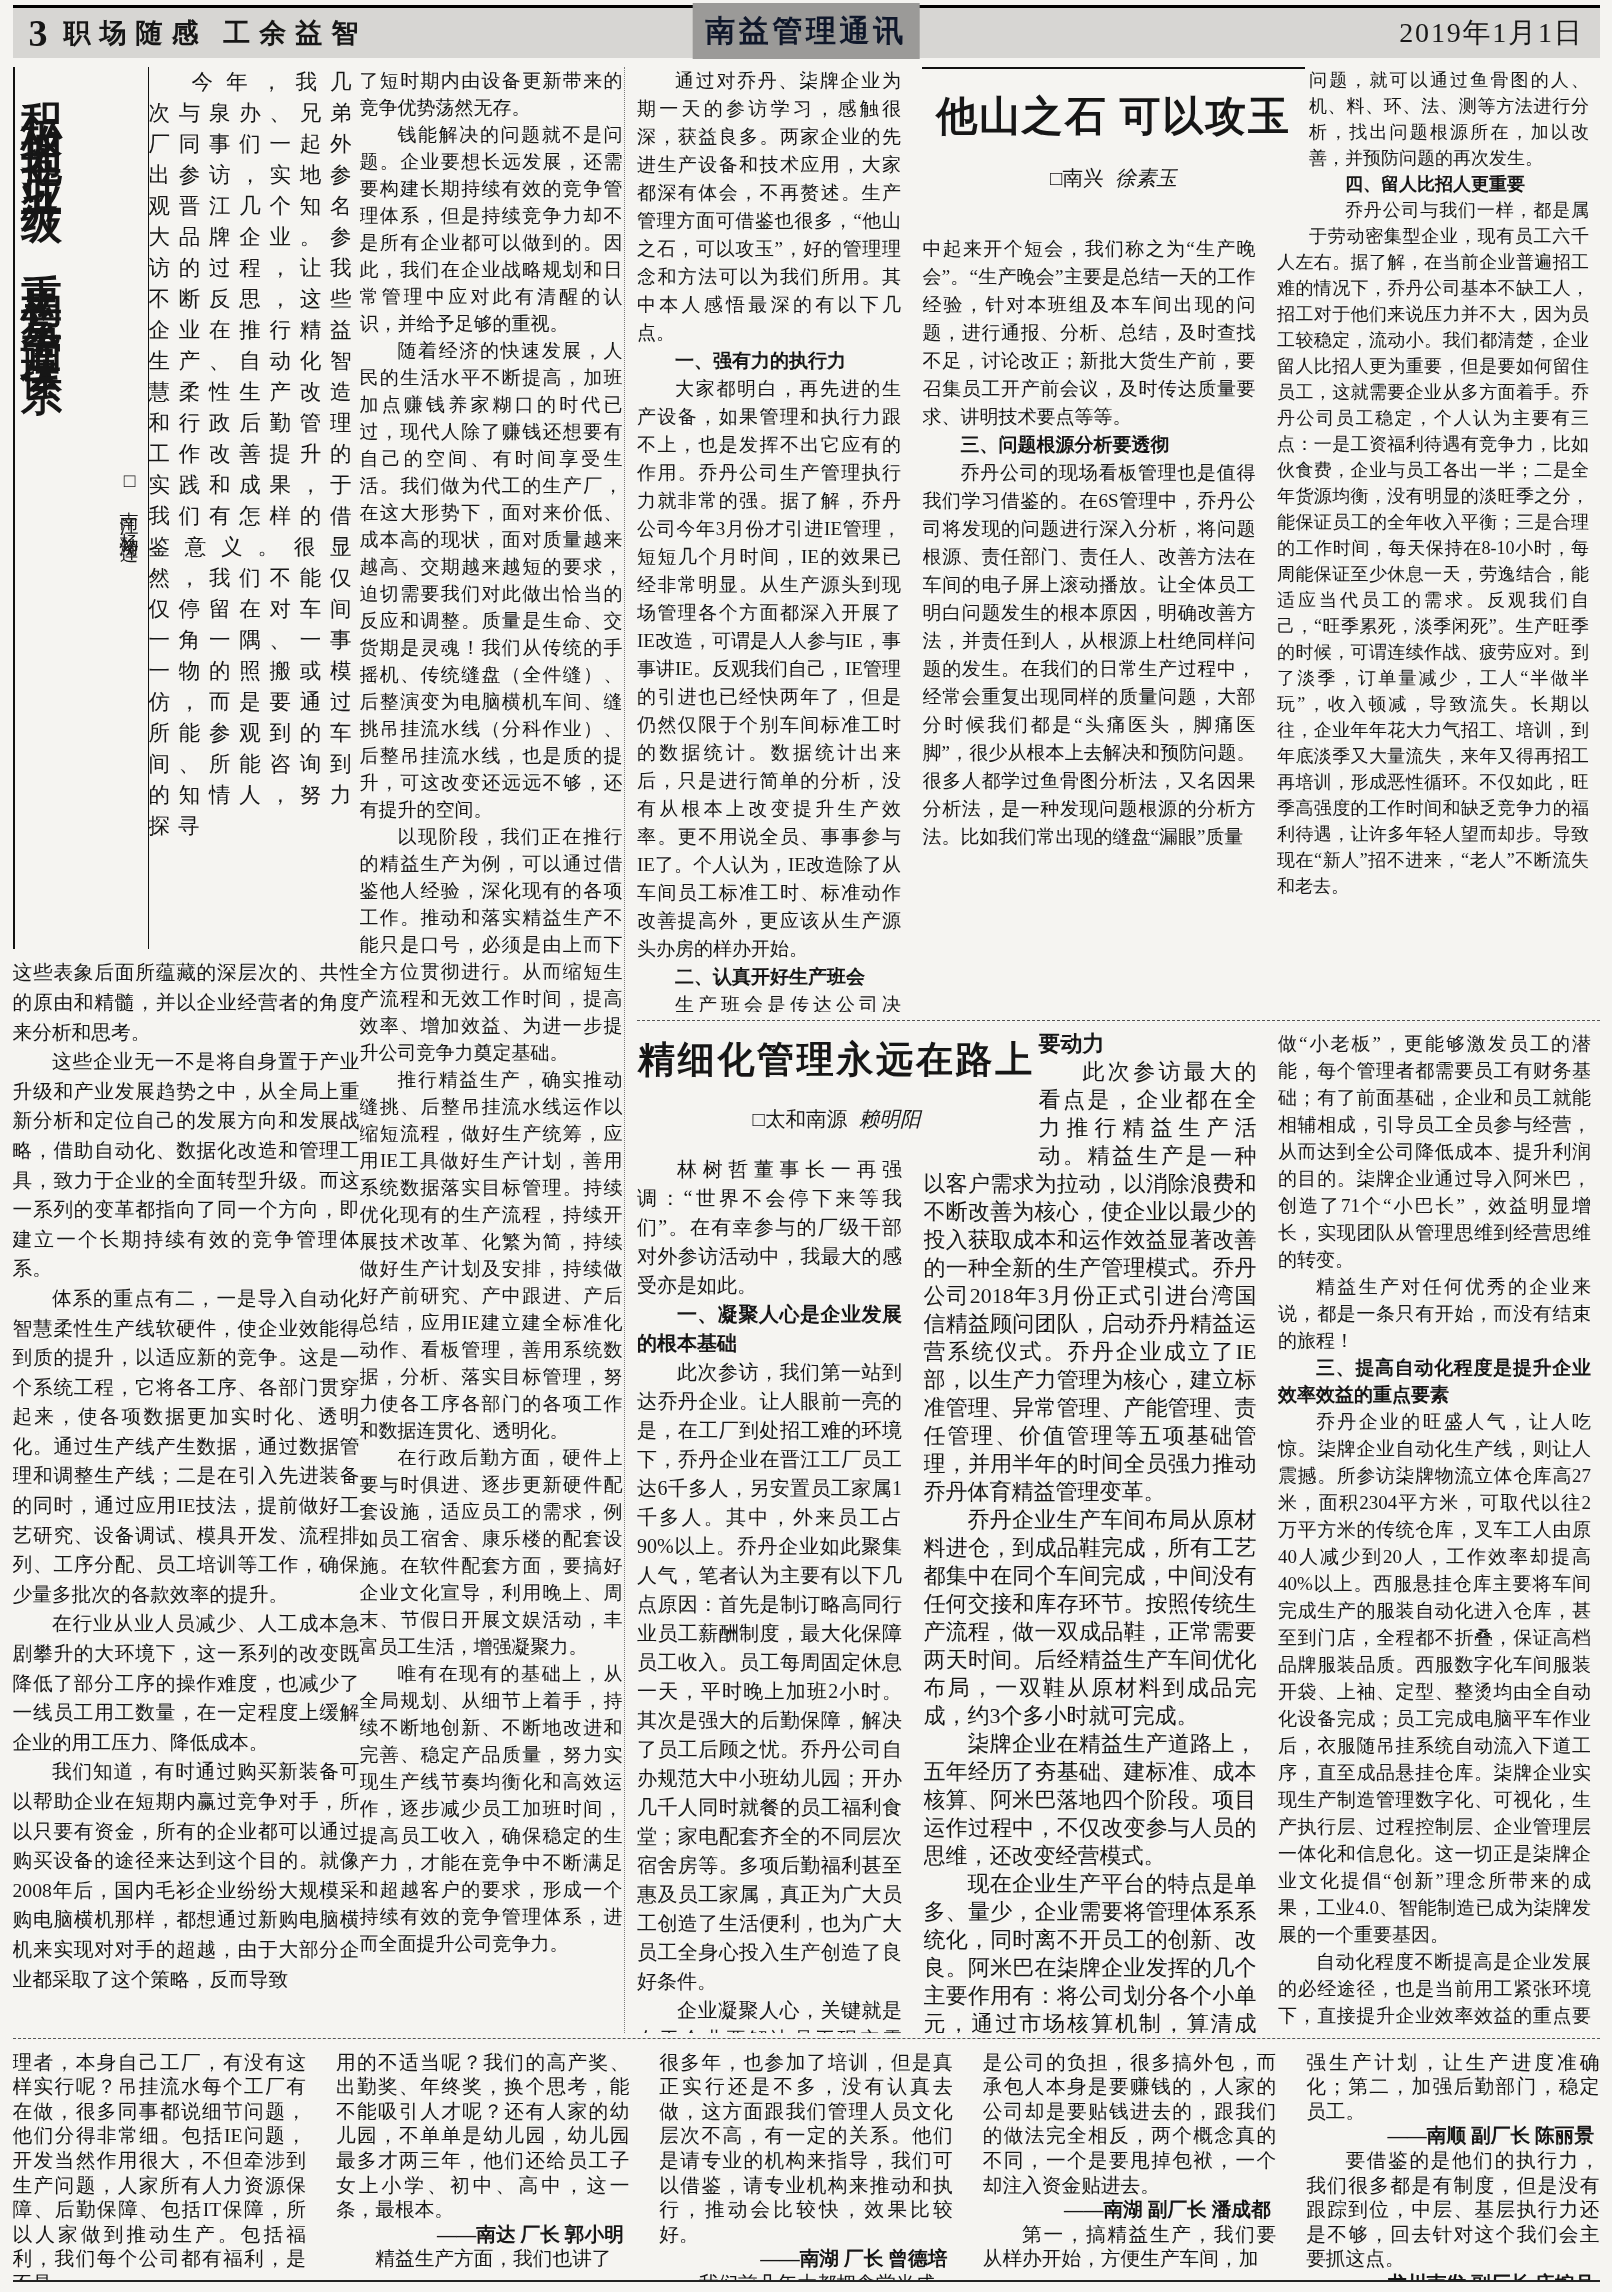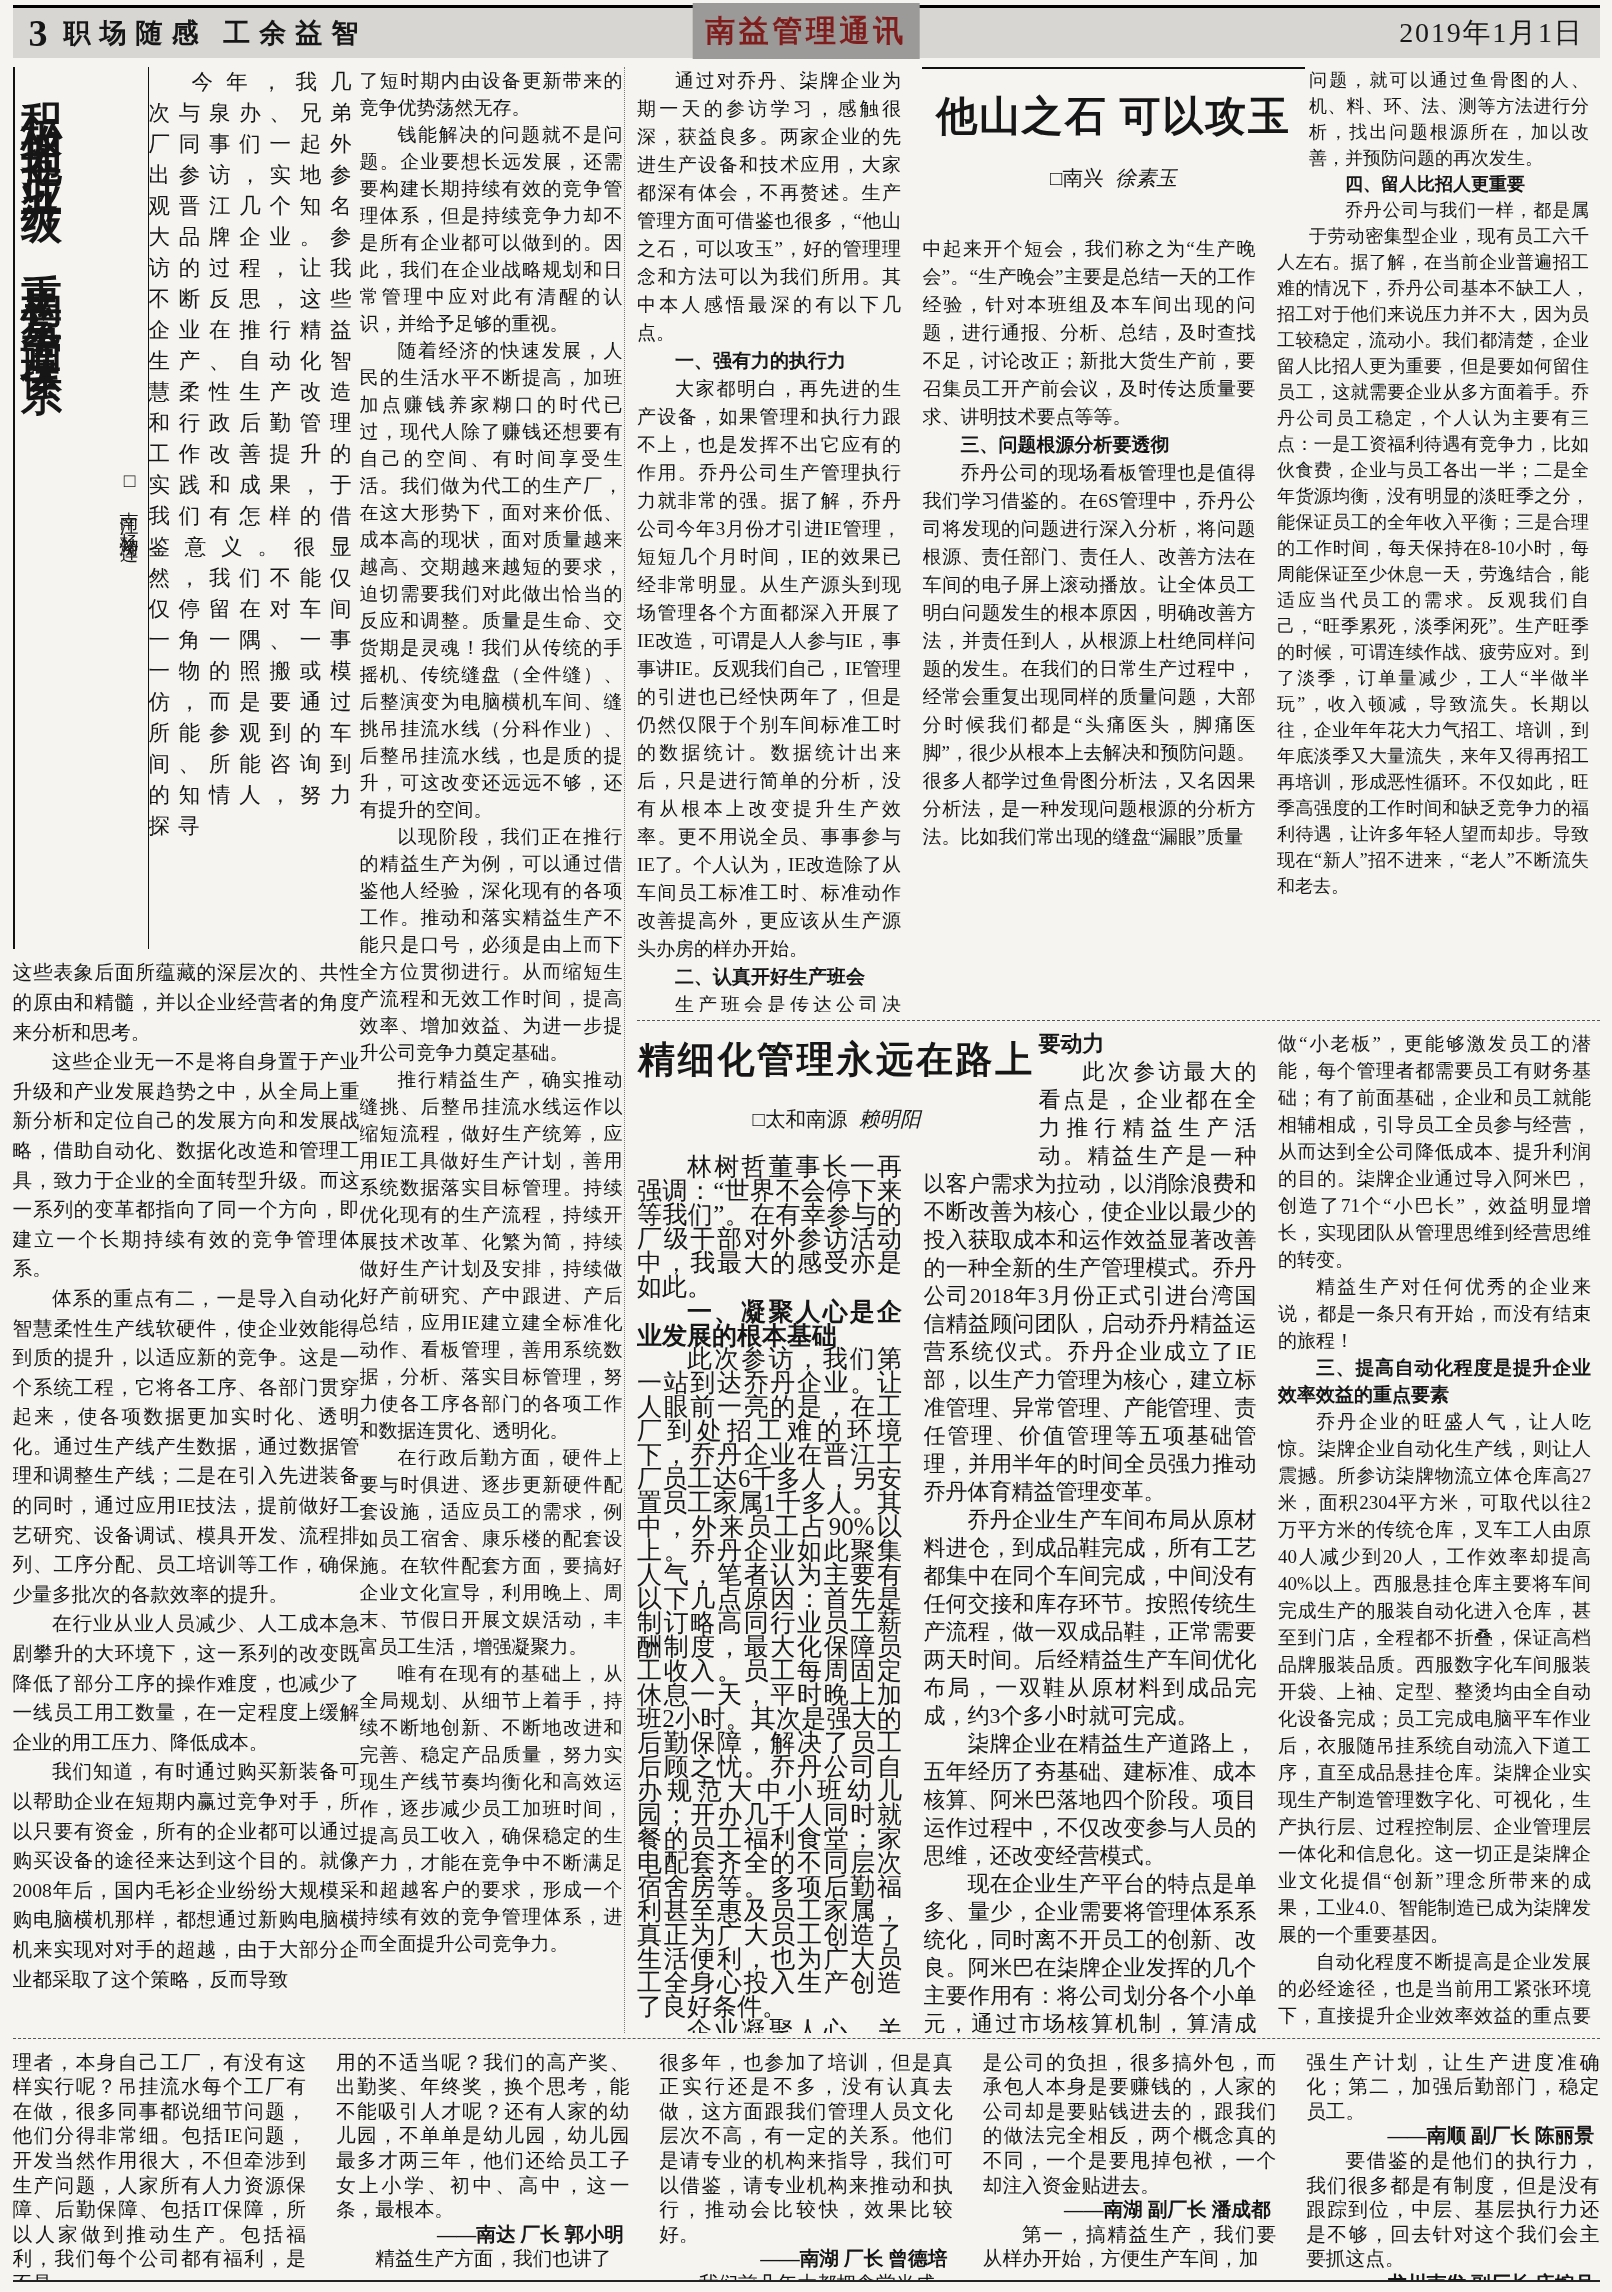--- a/index.html
+++ b/index.html
@@ -10,21 +10,21 @@
     font-family:"Liberation Serif","DejaVu Serif",serif;
   }
   .page { width:1612px; height:2293px; padding:5.4px 12.5px 9px 12.5px; position:relative; }
 
   
   .masthead { border-top:3.6px solid #000; margin-bottom:9px; }
   .masthead-bar { height:50px; background:#d7d6d3; display:flex; align-items:center; position:relative; padding:0 16px; }
   .page-no { font-size:38px; font-weight:700; line-height:1; margin-right:16px; }
   .section-title { font-size:27px; font-weight:700; letter-spacing:9px; font-family:"Liberation Serif",serif; }
   .paper-name-box { position:absolute; left:50%; transform:translateX(-50%); top:-5.4px; height:56px; min-width:224px;
-    background:#9b9a98; color:#7f1d1d; display:flex; align-items:center; justify-content:center;
+    background:#9b9a98; color:#0f172a; display:flex; align-items:center; justify-content:center;
     font-size:30px; font-weight:700; letter-spacing:3.6px; padding:0 12.5px; }
   .issue-date { margin-left:auto; font-size:28px; font-weight:400; letter-spacing:1.8px; }
 
   
   .main { display:flex; height:1966px; }
   .left-article { width:611px; flex:0 0 611px; padding-right:12.5px; }
   .right-region { flex:1; border-left:1.8px dotted #777; padding-left:12.5px; display:flex; flex-direction:column; }
 
   
   .la-cols { display:flex; height:100%; }
@@ -54,21 +54,21 @@
   .ts-colA { width:264px; flex:0 0 264px; font-size:19px; line-height:28px; }
   .ts-colB { width:333px; flex:0 0 333px; margin-left:21.5px; padding-top:168px; font-size:19px; line-height:28px; }
   .ts-colC { width:312px; flex:0 0 312px; margin-left:21.5px; font-size:18px; line-height:26px; }
   .ts-colC .top-spacer { float:left; width:32px; height:161px; }
 
   
   .jingxihua { position:relative; flex:1; margin-top:7.2px; border-top:1.8px dashed #555; padding-top:9px;
     display:flex; overflow:hidden; }
   .jx-headline { position:absolute; left:0; top:9px; width:399px; height:115px; background:#f5f4f1; z-index:3; text-align:center; }
   .jx-title { font-size:37px; font-weight:800; letter-spacing:2.7px; margin-top:5.4px; white-space:nowrap; }
-  .jx-colA { width:265px; flex:0 0 265px; padding-top:125px; font-size:25px; line-height:24px; }
+  .jx-colA { width:265px; flex:0 0 265px; padding-top:125px; font-size:20px; line-height:29px; }
   .jx-colB { width:333px; flex:0 0 333px; margin-left:21.5px; font-size:22px; line-height:28px; }
   .jx-colB .hl-spacer { float:left; width:115px; height:118px; }
   .jx-colC { width:313px; flex:0 0 313px; margin-left:21.5px; font-size:19px; line-height:27px; }
 
   
   p { text-indent:2em; }
   .pk-cont { text-indent:0; }
   .pk-h { font-family:"Liberation Sans","DejaVu Sans",sans-serif; font-weight:700; }
   .pk-hcont { font-family:"Liberation Sans","DejaVu Sans",sans-serif; font-weight:700; text-indent:0; }
   .pk-sig { text-align:right; text-indent:0; font-weight:700; padding-right:5.4px; }

